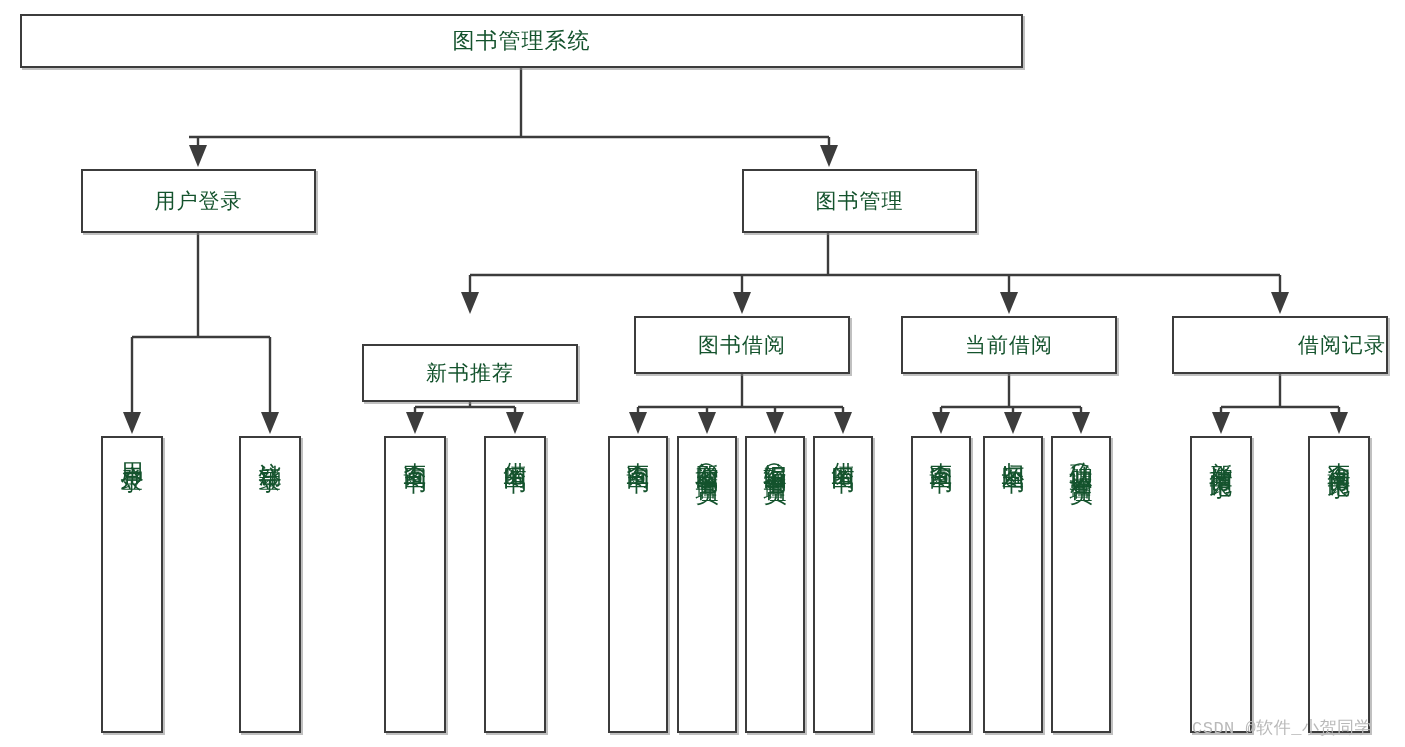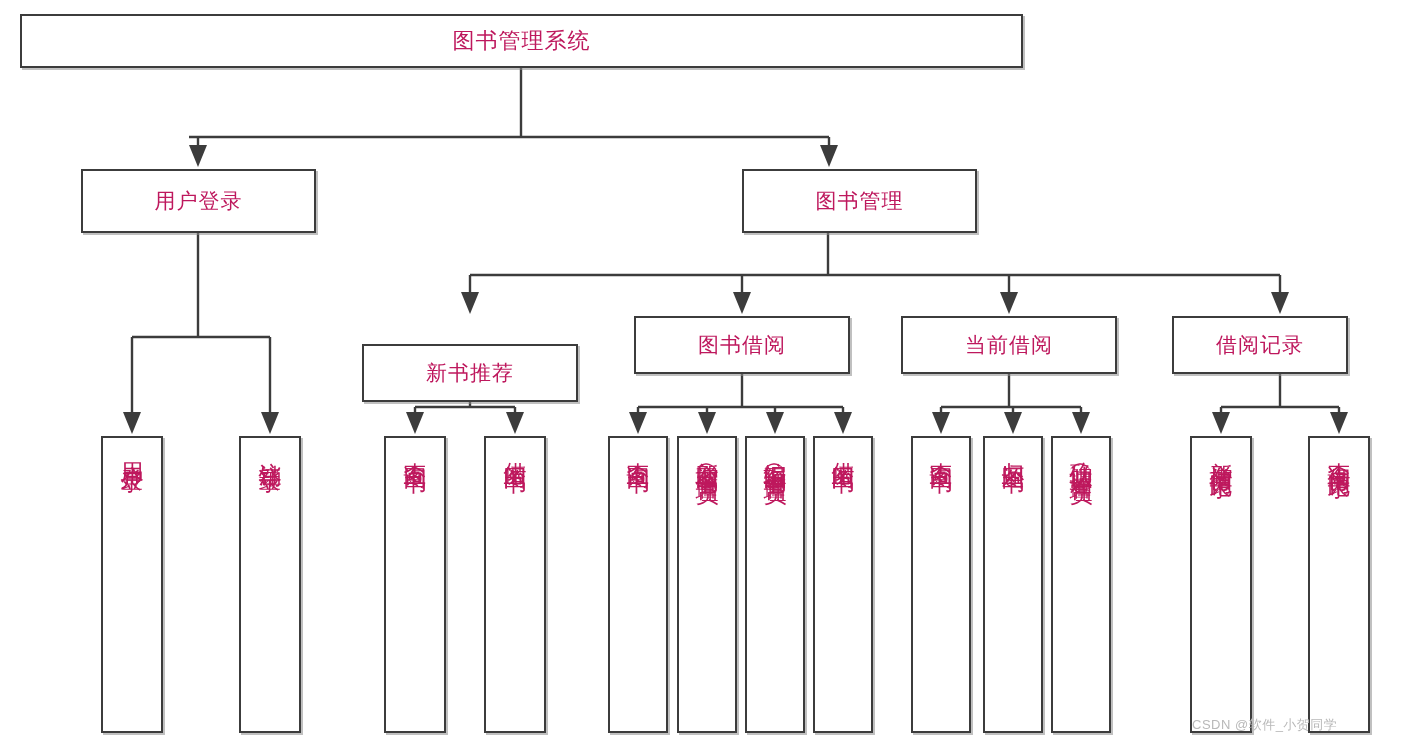--- a/index.html
+++ b/index.html
@@ -27,21 +27,21 @@
   }
   .node {
     position: absolute;
     box-sizing: border-box;
     background: #ffffff;
     border: 2px solid #3c3c3c;
     box-shadow: 2px 2px 0 rgba(140,140,140,0.55);
     display: flex;
     align-items: center;
     justify-content: center;
-    color: #be185d;
+    color: #14532d;
   }
   .node-h .label {
     font-size: 21px;
     line-height: 1.1;
     letter-spacing: 1px;
     white-space: nowrap;
   }
   .node-root .label { font-size: 22px; }
   .node-v {
     align-items: flex-start;
@@ -53,24 +53,25 @@
     text-orientation: upright;
     font-size: 23px;
     line-height: 1.18;
     letter-spacing: 3px;
     text-align: left;
     white-space: nowrap;
   }
   .watermark {
     position: absolute;
     color: #b9b9b9;
-    font-size: 13px;
+    font-size: 17px;
     letter-spacing: 0.5px;
     white-space: nowrap;
     user-select: none;
+    font-family: Liberation Mono, monospace;
   }
 </style>
 </head>
 <body>
 
 <div id="stage">
 
   <svg id="wires" width="1405" height="747" viewBox="0 0 1405 747" aria-hidden="true">
       <line x1="521" y1="68" x2="521" y2="137" stroke="#3c3c3c" stroke-width="2.4"></line>
       <line x1="189" y1="137" x2="829" y2="137" stroke="#3c3c3c" stroke-width="2.4"></line>
@@ -139,21 +140,21 @@
 
   <div class="node node-h" style="left: 362px; top: 316px; width: 216px; height: 58px; margin-top: 28px;">
     <span class="label">新书推荐</span>
   </div>
   <div class="node node-h" style="left: 634px; top: 316px; width: 216px; height: 58px;">
     <span class="label">图书借阅</span>
   </div>
   <div class="node node-h" style="left: 901px; top: 316px; width: 216px; height: 58px;">
     <span class="label">当前借阅</span>
   </div>
-  <div class="node node-h" style="left: 1172px; top: 316px; width: 176px; height: 58px;">
+  <div class="node node-h" style="left: 1172px; top: 316px; width: 216px; height: 58px; justify-content: flex-end;">
     <span class="label">借阅记录</span>
   </div>
 
   <div class="node node-v" style="left: 101px; top: 436px; width: 62px; height: 297px;">
     <span class="label">用户登录</span>
   </div>
   <div class="node node-v" style="left: 239px; top: 436px; width: 62px; height: 297px;">
     <span class="label">注销登录</span>
   </div>
 

